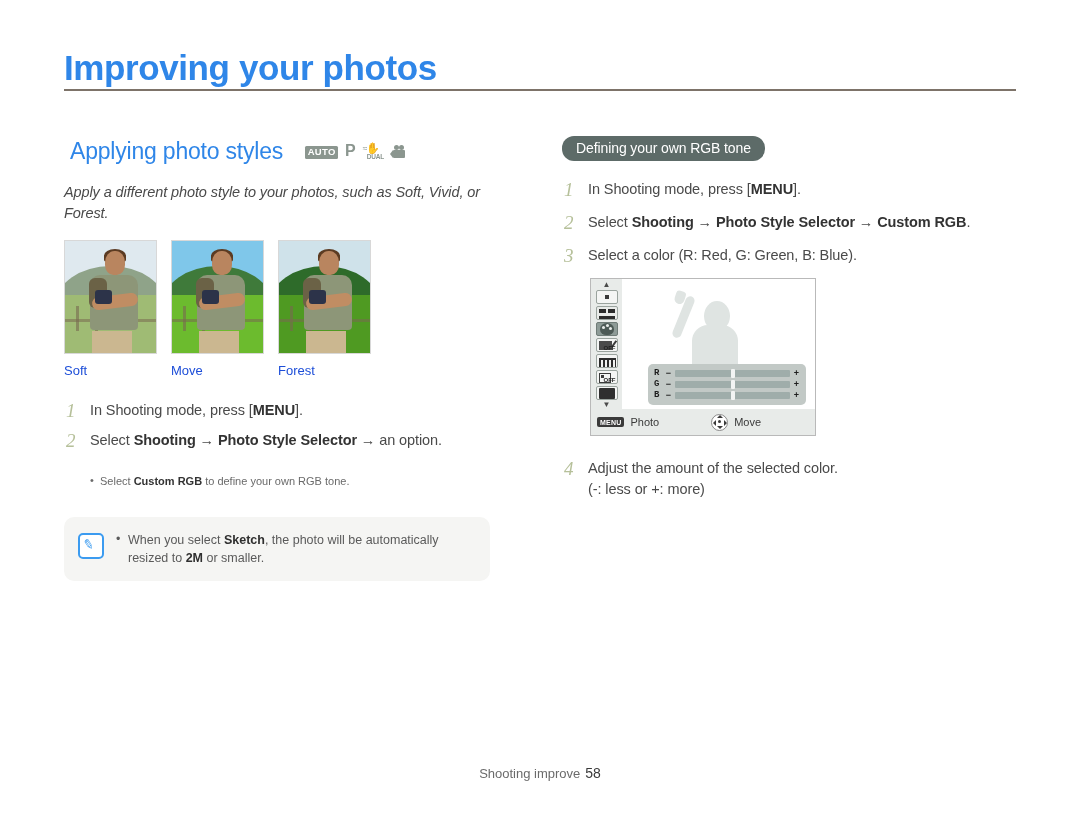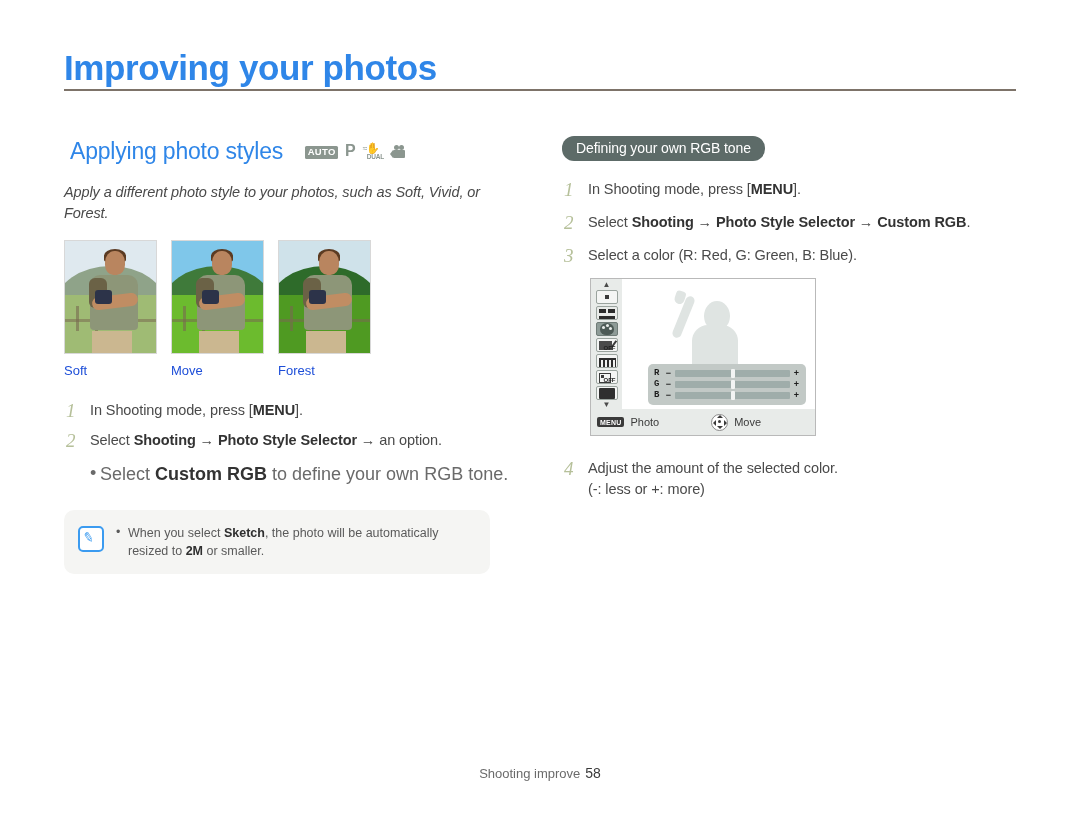--- a/index.html
+++ b/index.html
@@ -280,22 +280,22 @@
     padding-left: 2px;
   }
   .step-text {
     font-size: 14.5px;
     line-height: 21px;
     color: #4a4a4a;
     letter-spacing: -0.1px;
   }
   .step-text b { font-weight: bold; color: #333; }
   .sub-bullet {
-    margin-top: 14px;
-    font-size: 18px;
+    margin-top: 21px;
+    font-size: 11px;
     line-height: 19px;
     color: #6a6a6a;
     padding-left: 10px;
     position: relative;
   }
   .sub-bullet::before {
     content: "•";
     position: absolute;
     left: 0; top: -1px;
     color: #6a6a6a;

